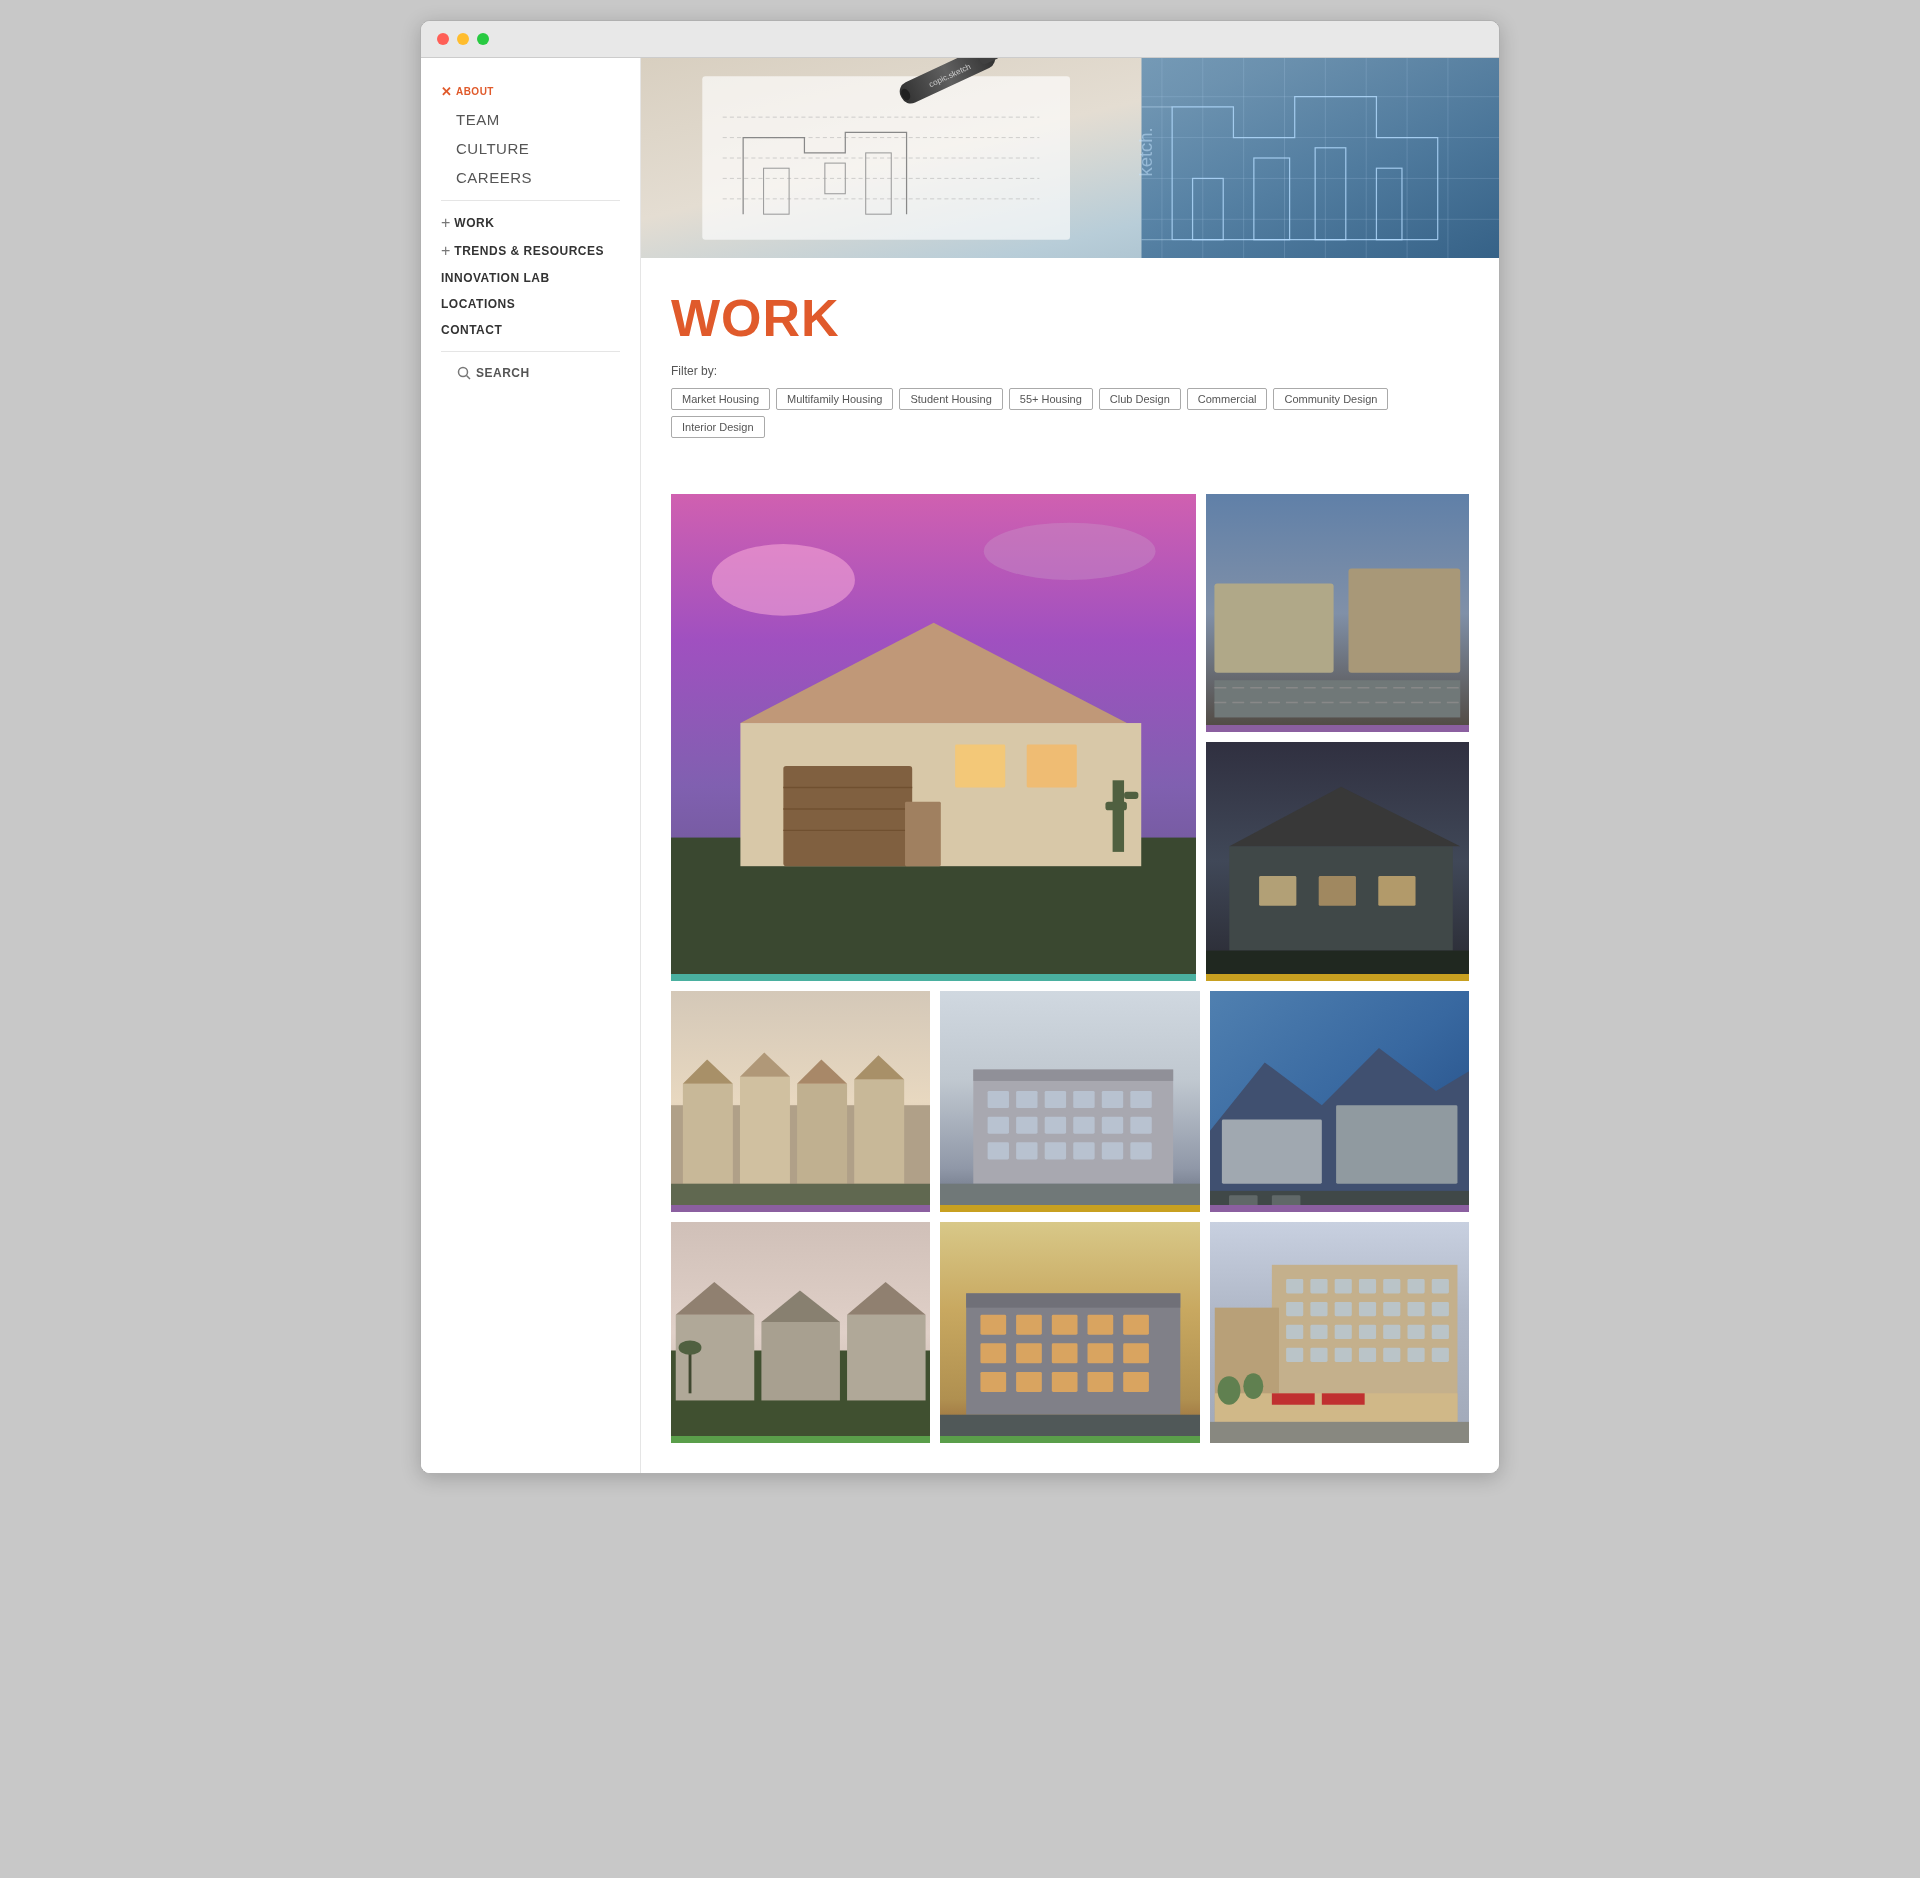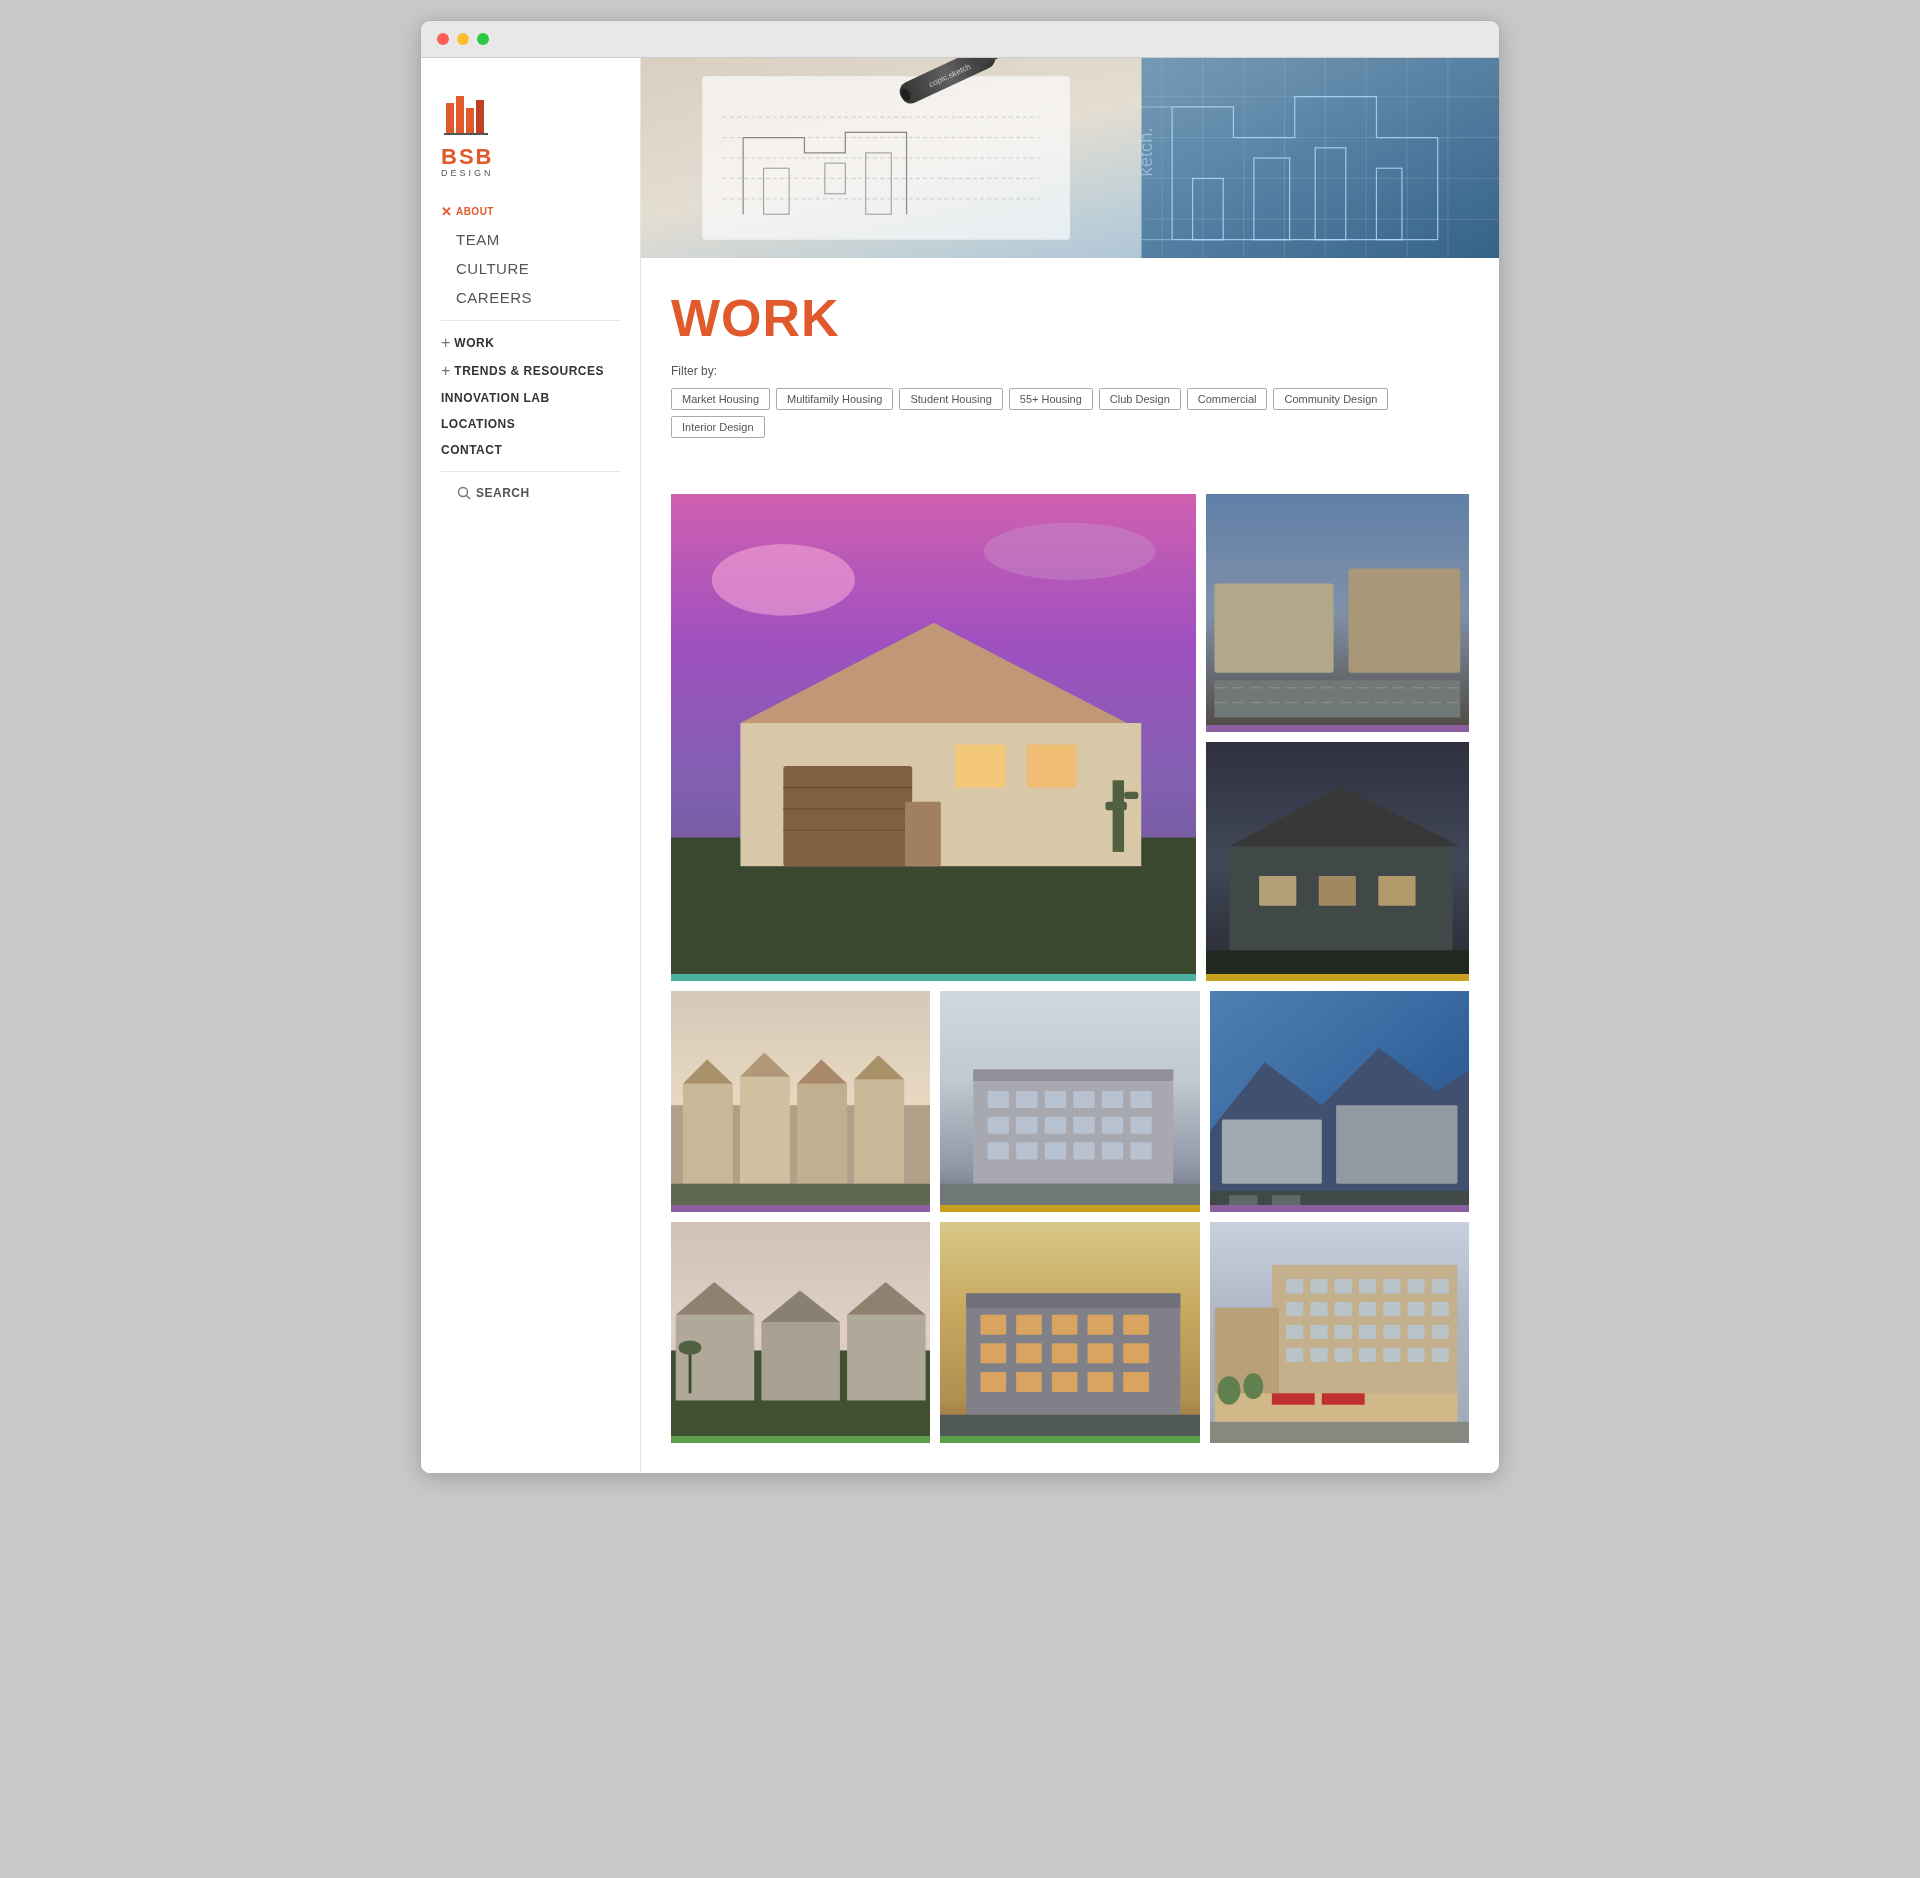--- a/index.html
+++ b/index.html
@@ -261,32 +261,20 @@
 
   <div class="browser-bar">
     <div class="browser-dot dot-red"></div>
     <div class="browser-dot dot-yellow"></div>
     <div class="browser-dot dot-green"></div>
   </div>
 
   <div class="page-layout">
 
     <div class="sidebar">
-      <div class="logo-area">
-        
-        <svg class="logo-icon" viewBox="0 0 50 50" xmlns="http://www.w3.org/2000/svg">
-          <rect x="5" y="15" width="8" height="30" fill="#e05a2b"></rect>
-          <rect x="15" y="8" width="8" height="37" fill="#e05a2b"></rect>
-          <rect x="25" y="20" width="8" height="25" fill="#e05a2b"></rect>
-          <rect x="35" y="12" width="8" height="33" fill="#c04020"></rect>
-          <rect x="3" y="45" width="44" height="2" fill="#555"></rect>
-        </svg>
-        <div class="logo-text-bsb">BSB</div>
-        <div class="logo-text-design">DESIGN</div>
-      </div>
 
       <div style="display:flex;align-items:center;gap:4px;padding:6px 20px;cursor:pointer;">
         <span style="color:#e05a2b;font-size:13px;font-weight:bold;">✕</span>
         <span style="font-size:10px;font-weight:700;color:#e05a2b;letter-spacing:0.5px;text-transform:uppercase;">ABOUT</span>
       </div>
 
       <div class="nav-item sub">TEAM</div>
       <div class="nav-item sub">CULTURE</div>
       <div class="nav-item sub">CAREERS</div>
 

